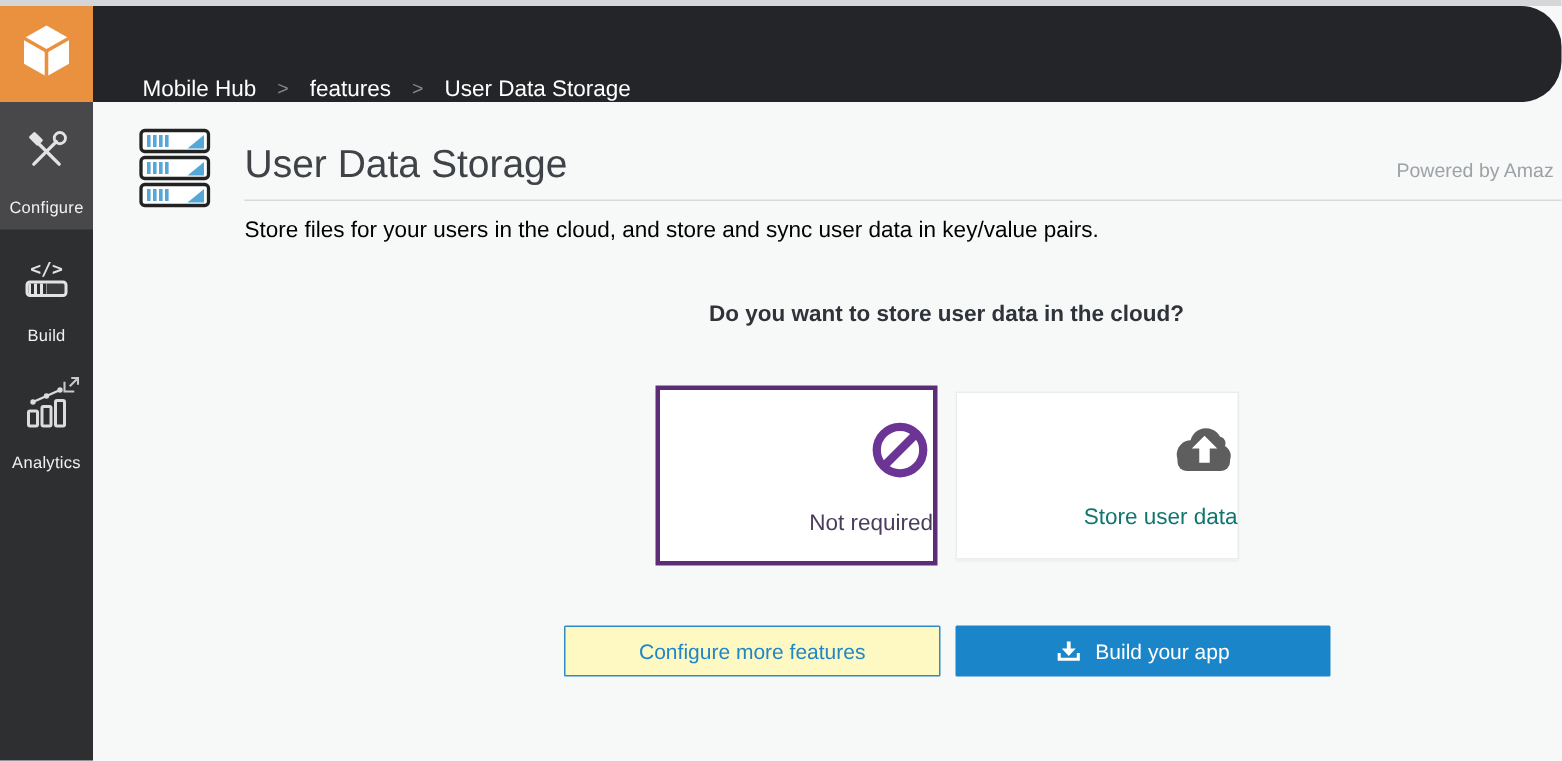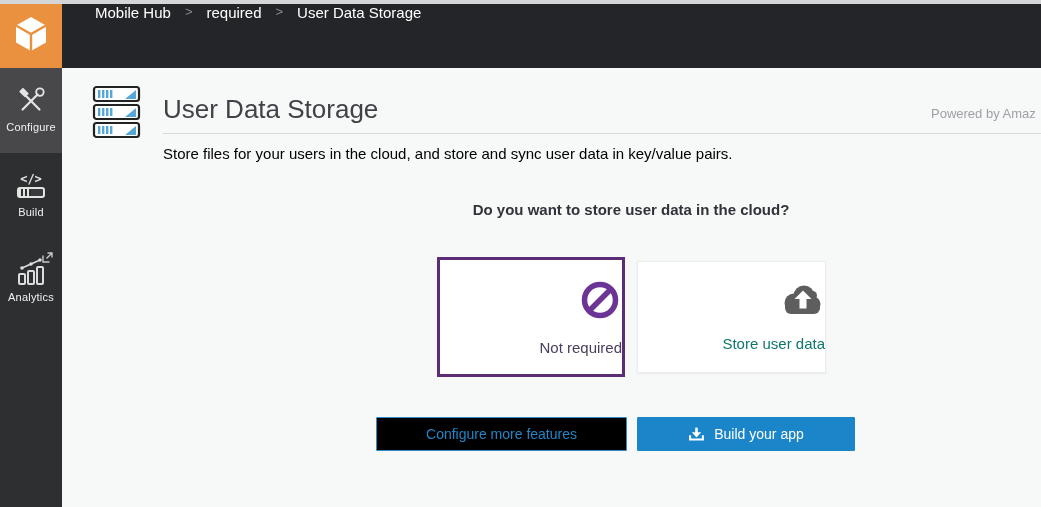--- a/index.html
+++ b/index.html
@@ -3,31 +3,31 @@
 <meta charset="utf-8">
 <style>
   html,body{margin:0;padding:0;}
   body{
     width:1041px;height:507px;overflow:hidden;position:relative;
     font-family:"Liberation Sans",sans-serif;background:#f7f8f8;
     -webkit-font-smoothing:antialiased;
   }
   
   .top-strip{position:absolute;top:0;left:0;width:1041px;height:4px;background:#d4d6d7;}
-  .topbar{position:absolute;top:4px;left:0;width:1041px;height:64px;background:#242528;display:flex;align-items:flex-start;}
+  .topbar{position:absolute;top:4px;left:0;width:1041px;height:64px;background:#242528;display:flex;align-items:flex-end;border-radius:27px;}
   .logo{width:62px;height:64px;background:#e9913e;display:flex;align-items:center;justify-content:center;flex:0 0 62px;cursor:pointer;}
   .crumbs{display:flex;align-items:center;margin-left:33px;font-size:15px;color:#ffffff;}
   .crumb{color:#ffffff;cursor:pointer;}
   .crumb-sep{color:#85898e;font-size:13px;margin:0 14px;transform:translateY(-1px);}
   
   .sidebar{position:absolute;top:68px;left:0;width:62px;height:439px;background:#2e2f31;}
   .side-item{width:62px;height:85px;display:flex;flex-direction:column;align-items:center;justify-content:flex-start;padding-top:15px;box-sizing:border-box;cursor:pointer;}
   .side-item.selected{background:#48484a;}
   .side-icon{position:relative;width:40px;height:36px;display:flex;align-items:center;justify-content:center;}
-  .side-label{font-size:11px;color:#f1f1f1;margin-top:2px;letter-spacing:.2px;}
+  .side-label{font-size:11px;color:#f1f1f1;margin-top:14px;letter-spacing:.2px;}
   .ext{position:absolute;top:-4px;right:-2px;}
   .code-glyph{font-family:"DejaVu Sans Mono",monospace;font-size:12px;font-weight:bold;color:#e3e3e3;line-height:11px;}
   .build-bar{width:28px;height:11px;border:2px solid #e3e3e3;border-radius:3px;margin-top:2px;box-sizing:border-box;background:
     repeating-linear-gradient(90deg,#e3e3e3 0 2px,#2e2f31 2px 4px) left/12px 100% no-repeat,#3a3b3d;}
   
   .main{position:absolute;top:68px;left:62px;width:979px;height:439px;background:#f7f8f8;}
   .svc-icon{position:absolute;left:30px;top:17px;}
   .page-title{position:absolute;left:101px;top:26px;font-size:26px;color:#3f4246;font-weight:400;}
   .powered{position:absolute;left:869px;top:38px;font-size:13px;color:#9da2a6;white-space:nowrap;}
   .title-rule{position:absolute;left:101px;right:0;top:65px;height:1px;background:#d8d9da;}
@@ -35,42 +35,42 @@
   .question{position:absolute;left:569px;top:133px;transform:translateX(-50%);white-space:nowrap;font-size:15px;font-weight:bold;color:#30333a;}
   
   .card{position:absolute;background:#ffffff;display:flex;flex-direction:column;align-items:flex-end;justify-content:center;box-sizing:border-box;cursor:pointer;}
   .card-notreq{left:375px;top:189px;width:188px;height:120px;border:3px solid #5d2c77;}
   .card-store{left:575px;top:193px;width:189px;height:112px;border:1px solid #ececec;box-shadow:0 1px 2px rgba(0,0,0,.06);}
   .card-label{font-size:15px;margin-top:13px;}
   .card-notreq .card-label{color:#4a3c5c;}
   .card-store .card-label{color:#0f766e;margin-left:36px;}
   
   .btn{position:absolute;height:34px;box-sizing:border-box;display:flex;align-items:center;justify-content:center;font-size:14px;cursor:pointer;border-radius:1px;}
-  .btn-secondary{left:314px;top:349px;width:251px;background:#000000;border:1px solid #2e8bc5;color:#1f86c8;}
-  .btn-primary{left:575px;top:349px;width:218px;background:#1b85c9;color:#ffffff;border:1px solid #1b85c9;}
+  .btn-secondary{left:314px;top:349px;width:251px;background:#fef9c3;border:1px solid #2e8bc5;color:#1f86c8;}
+  .btn-primary{left:575px;top:349px;width:250px;background:#1b85c9;color:#ffffff;border:1px solid #1b85c9;}
   .btn-primary .dl{margin-right:9px;display:flex;align-items:center;}
 </style>
 </head>
 <body>
 
 <div class="top-strip"></div>
 
 <div class="topbar">
   <div class="logo">
     <span>
       <svg width="34" height="38" viewBox="0 0 34 38">
         <polygon points="17,2 32,10.5 32,27.5 17,36 2,27.5 2,10.5" fill="#ffffff"></polygon>
         <path d="M2,10.5 L17,19 L32,10.5 M17,19 L17,36" stroke="#e9913e" stroke-width="2.4" fill="none"></path>
       </svg>
     </span>
   </div>
   <div class="crumbs">
     <span class="crumb">Mobile Hub</span>
     <span class="crumb-sep">&gt;</span>
-    <span class="crumb">required</span>
+    <span class="crumb">features</span>
     <span class="crumb-sep">&gt;</span>
     <span class="crumb">User Data Storage</span>
   </div>
 </div>
 
 <div class="sidebar">
 
   <div class="side-item selected">
     <div class="side-icon">
       <svg width="30" height="30" viewBox="0 0 32 32">

